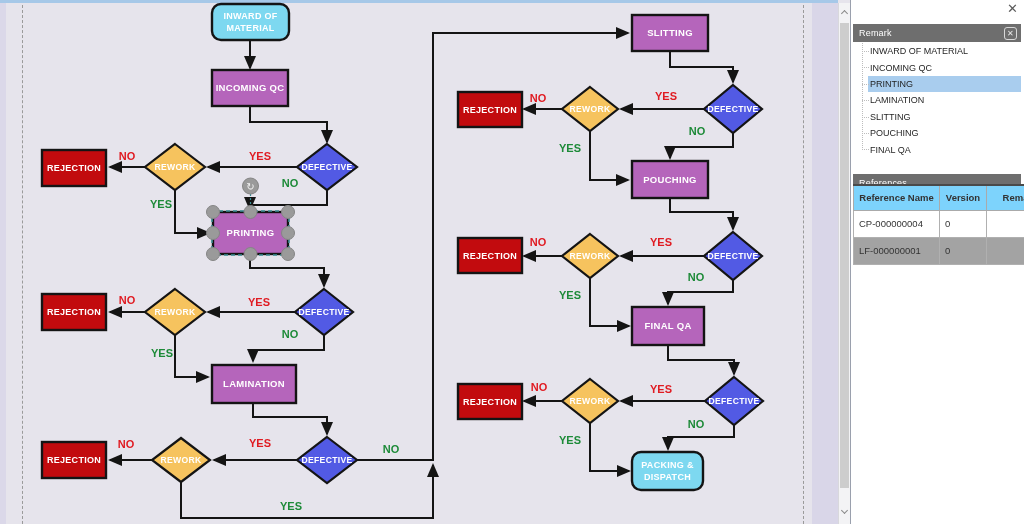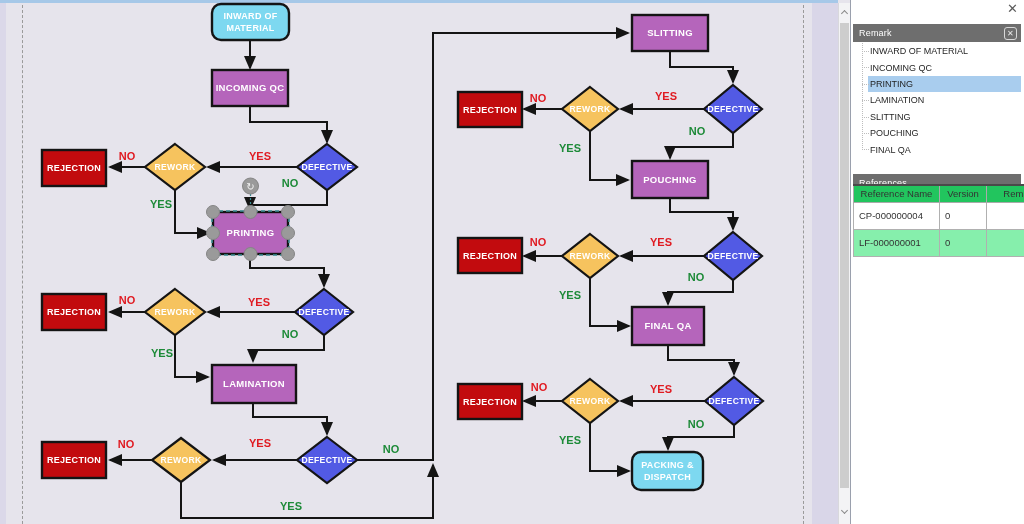--- a/index.html
+++ b/index.html
@@ -36,23 +36,23 @@
   .boxed-x { position:absolute; right:4px; top:2.5px; width:13px; height:13px; border:1px solid #d8d8d8; border-radius:3px;
              color:#e8e8e8; font-size:8px; line-height:12px; text-align:center; }
   ul.items-list { position:absolute; top:43px; left:2px; right:3px; list-style:none; }
   ul.items-list::before { content:""; position:absolute; left:9px; top:0; height:107px; border-left:1px dotted #bdbdbd; }
   ul.items-list li { position:relative; height:16.4px; display:flex; align-items:center; padding-left:17px; font-size:9px; color:#1f1f1f; }
   ul.items-list li::before { content:""; position:absolute; left:9px; top:8px; width:7px; border-top:1px dotted #bdbdbd; }
   ul.items-list li.selected { background:linear-gradient(to right, transparent 15px, #a9cdee 15px); }
 
   table.refs { position:absolute; top:184px; left:2px; border-collapse:collapse; table-layout:fixed; width:200px;
                border-top:2px solid #4a4a4a; font-size:9.5px; }
-  table.refs th { background:#22c55e; font-weight:normal; color:#333; height:17px; border:1px solid #aaa; text-align:center; }
+  table.refs th { background:#7dd3fc; font-weight:bold; color:#333; height:25px; border:1px solid #aaa; text-align:center; }
   table.refs td { height:27px; border:1px solid #b0b0b0; padding-left:5px; color:#333; background:#fff; text-align:left; }
-  table.refs tr.alt td { background:#86efac; }
+  table.refs tr.alt td { background:#a3a3a3; }
   table.refs col.c1 { width:86px; } table.refs col.c2 { width:47px; } table.refs col.c3 { width:67px; }
 </style>
 </head>
 <body>
 
 <div class="app">
 
   <div class="canvas">
     <div class="top-line"></div>
     <div class="strip-left"></div>

